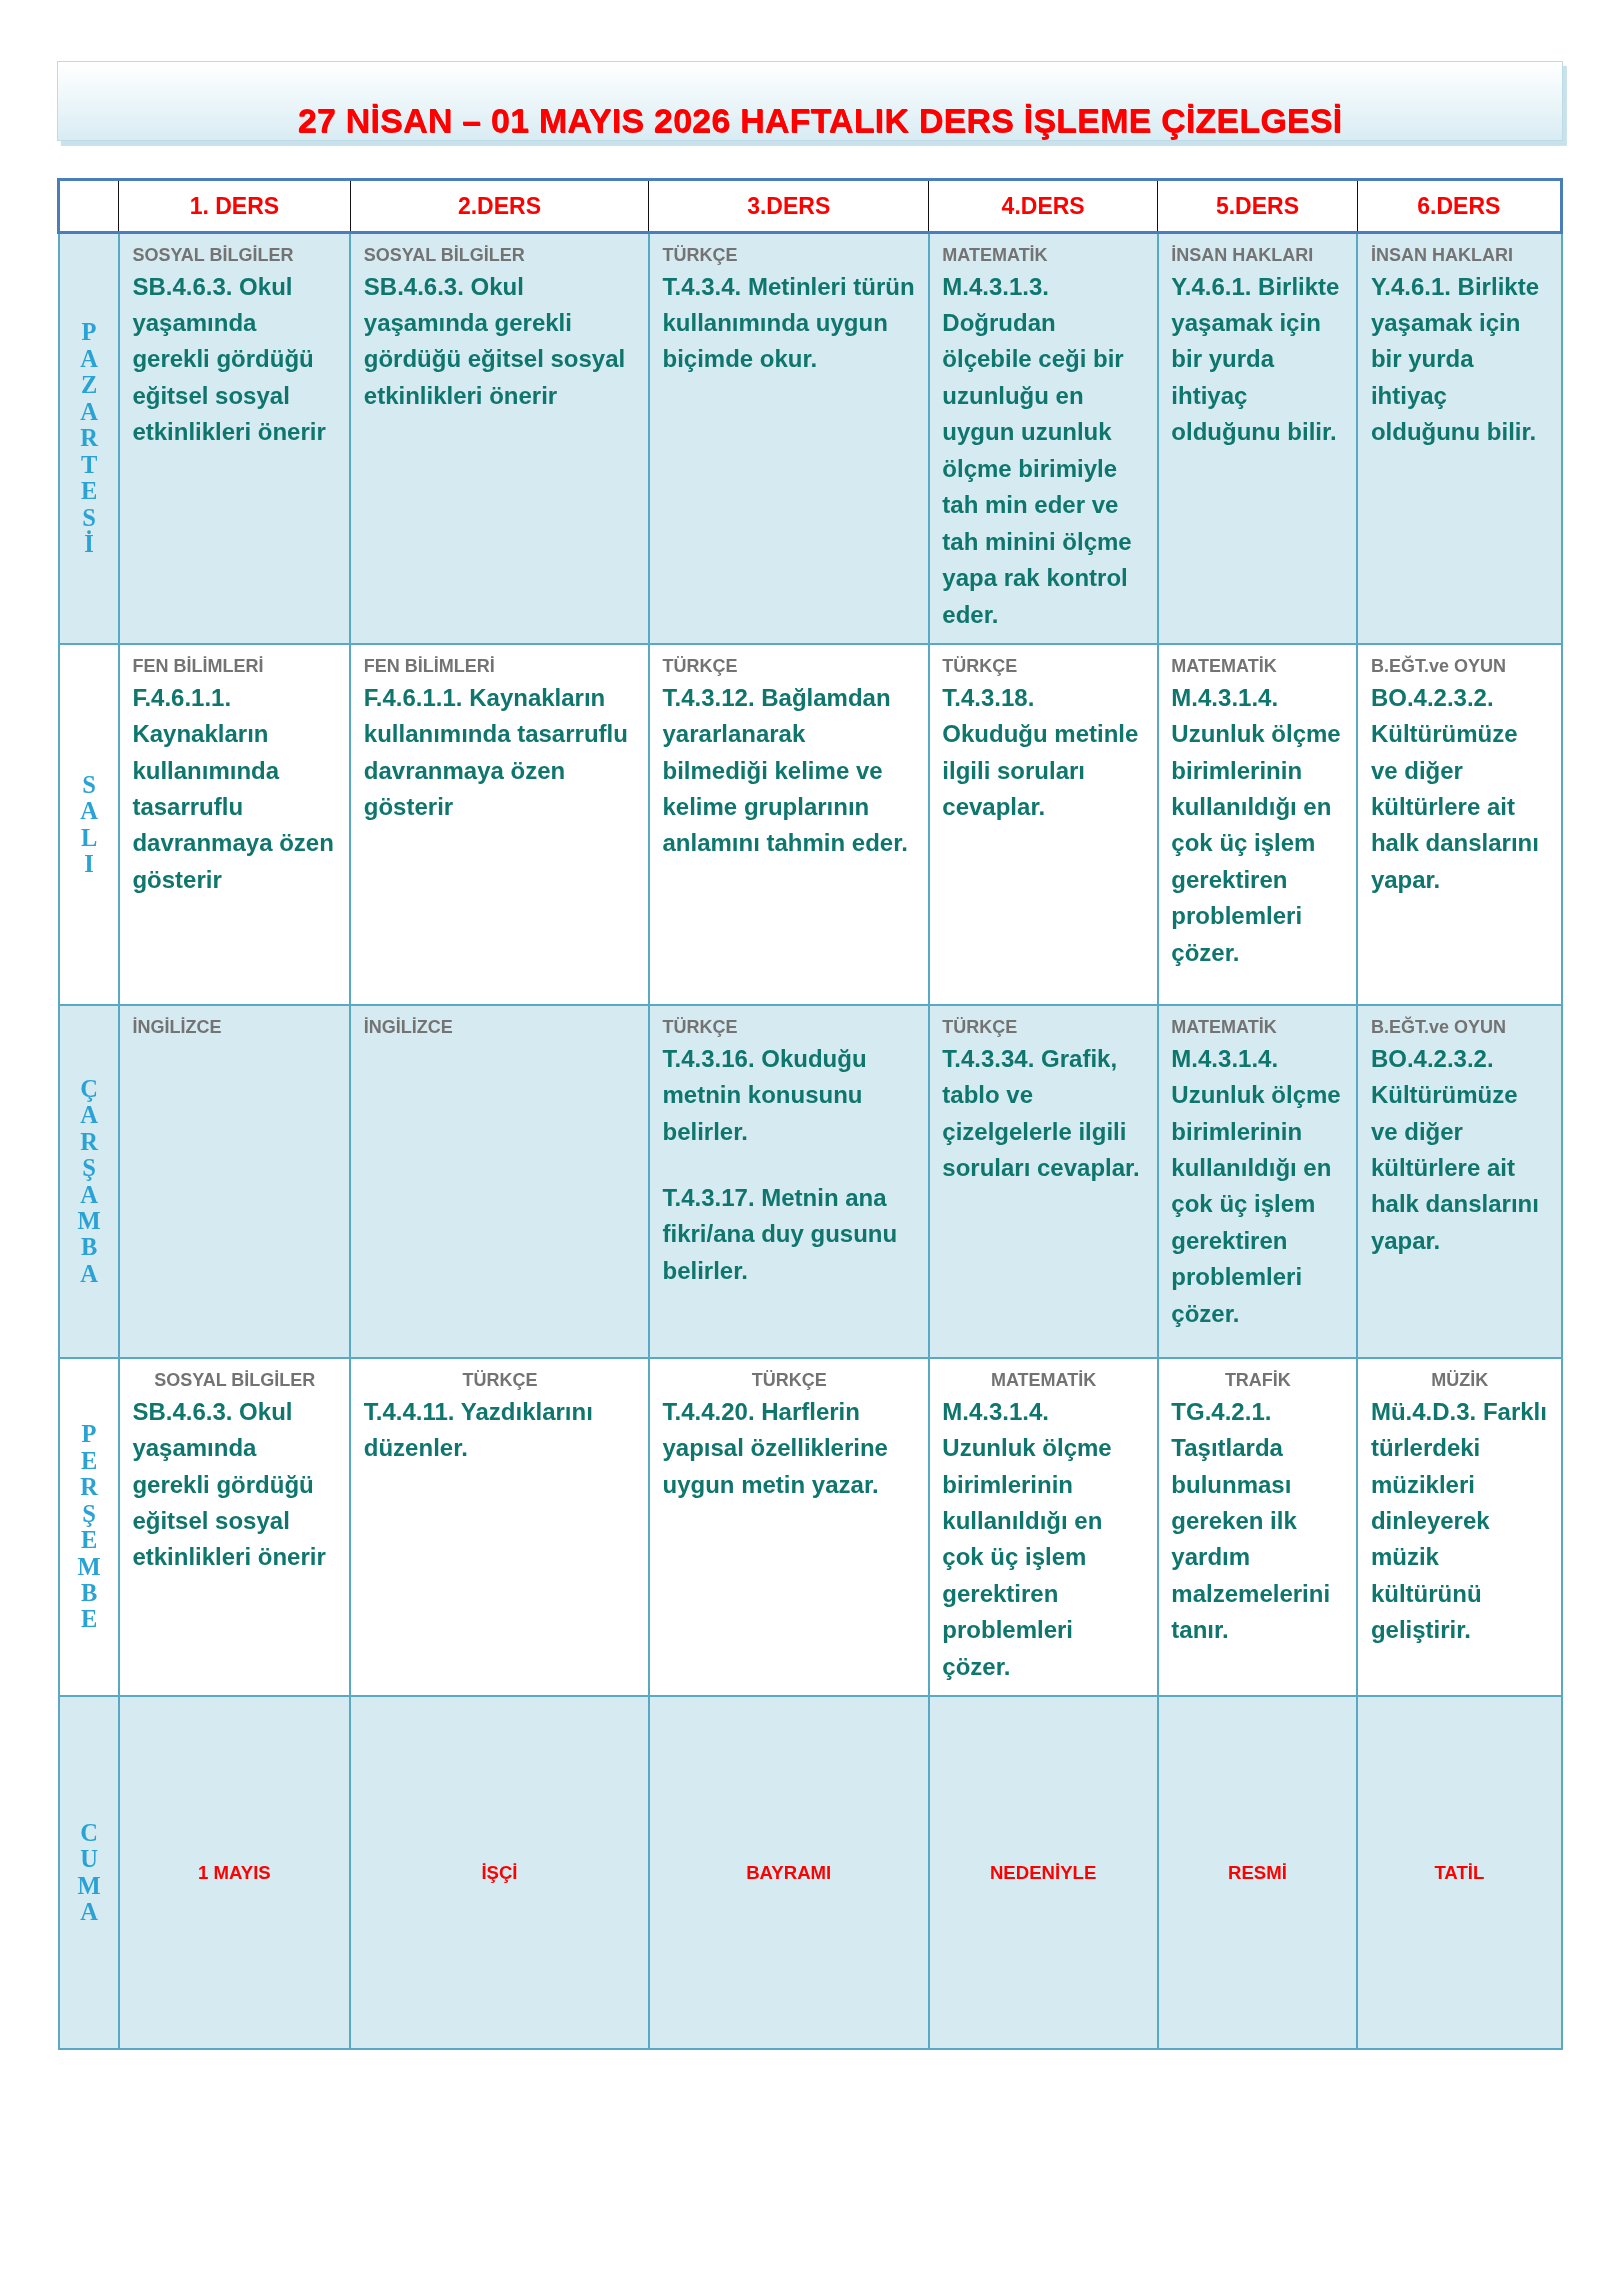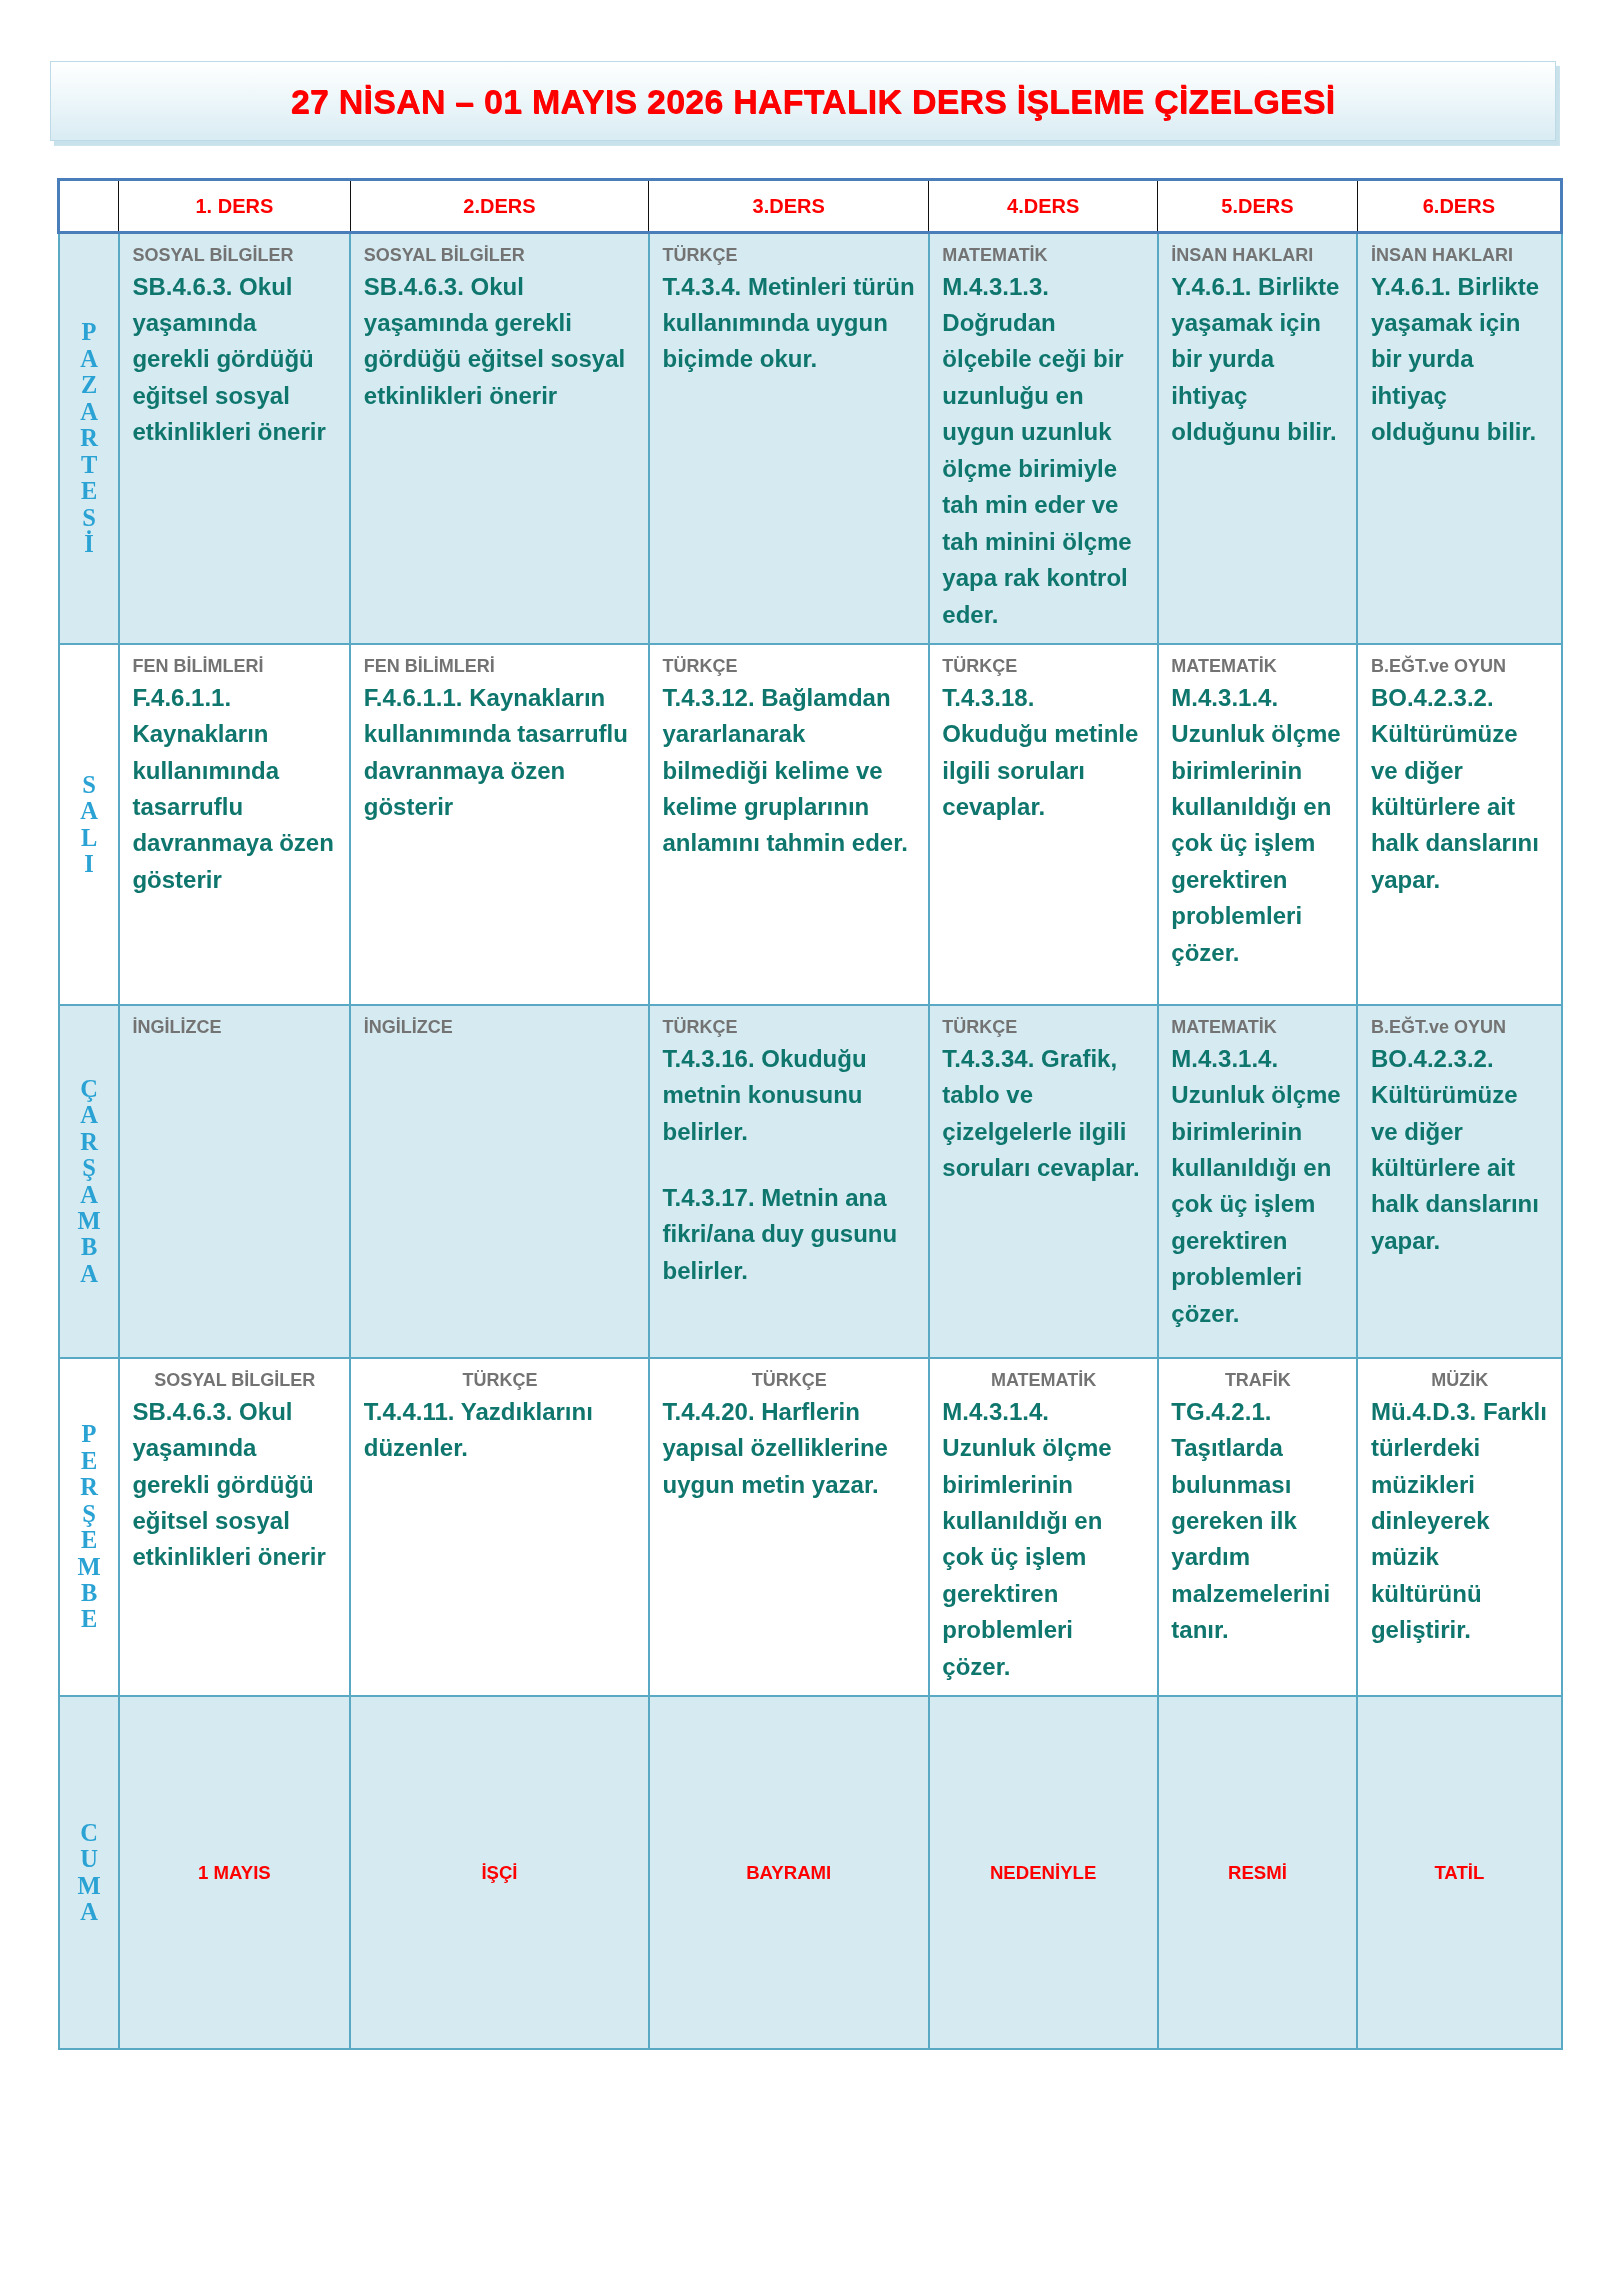--- a/index.html
+++ b/index.html
@@ -12,27 +12,27 @@
   .page {
     position: relative;
     width: 1621px; height: 2293px;
     background: #ffffff;
     overflow: hidden;
   }
 
   
   .title-banner {
     position: absolute;
-    left: 50px; top: 61px;
+    left: 57px; top: 61px;
     width: 1506px; height: 80px;
     background: linear-gradient(to bottom, #ffffff 0%, #f4fafc 30%, #d9ecf3 100%);
     border: 1px solid #bcdbe6;
     box-shadow: 3.9px 4.9px 0 #c8e1ea;
     display: flex;
-    align-items: center;
+    align-items: flex-end;
     justify-content: center;
     padding-left: 20px;
   }
   .title-text {
     color: #ff0000;
     font-weight: bold;
     font-size: 34px;
     letter-spacing: 0.2px;
     white-space: nowrap;
     text-shadow: 0.5px 0.5px 0 #ff0000;
@@ -57,21 +57,21 @@
     border-left: 1px solid #111111;
     border-right: 1px solid #111111;
     text-align: center;
     vertical-align: middle;
   }
   .hdr-row th.first { border-left: 3.9px solid #4a7ebb; }
   .hdr-row th.last  { border-right: 3.9px solid #4a7ebb; }
   .hdr-label {
     color: #ff0000;
     font-weight: bold;
-    font-size: 20px;
+    font-size: 23px;
   }
 
   
   .sched tbody td {
     border: 2px solid #59a9c4;
     padding: 9.8px 11.8px 9.8px 12.7px;
   }
   .sched tbody tr.shade td { background: #d5eaf1; }
   .sched tbody tr.plain td { background: #ffffff; }
 

